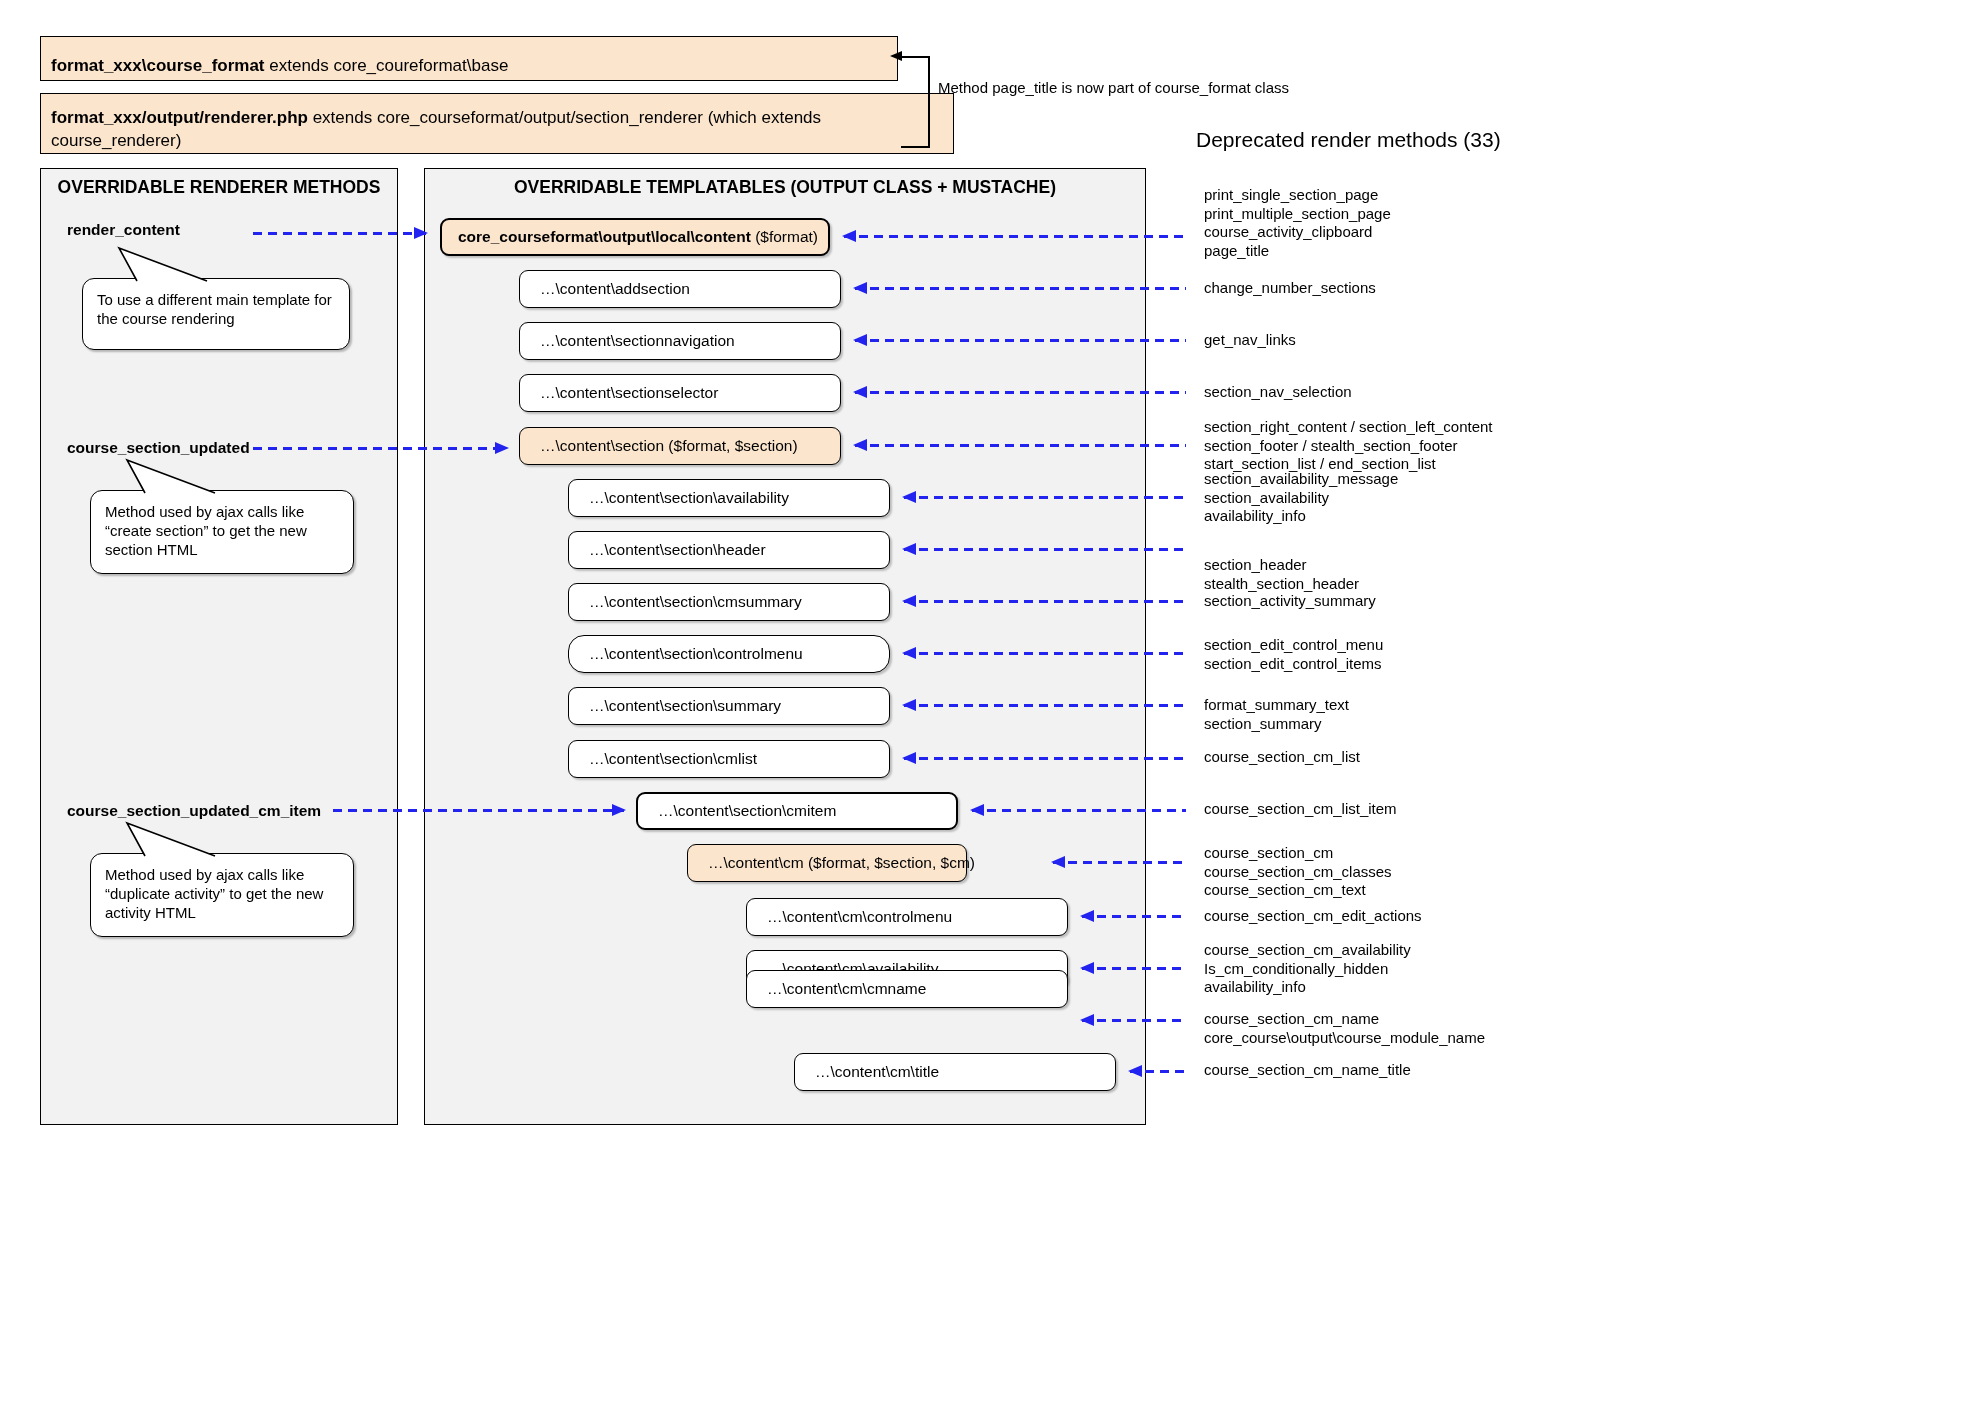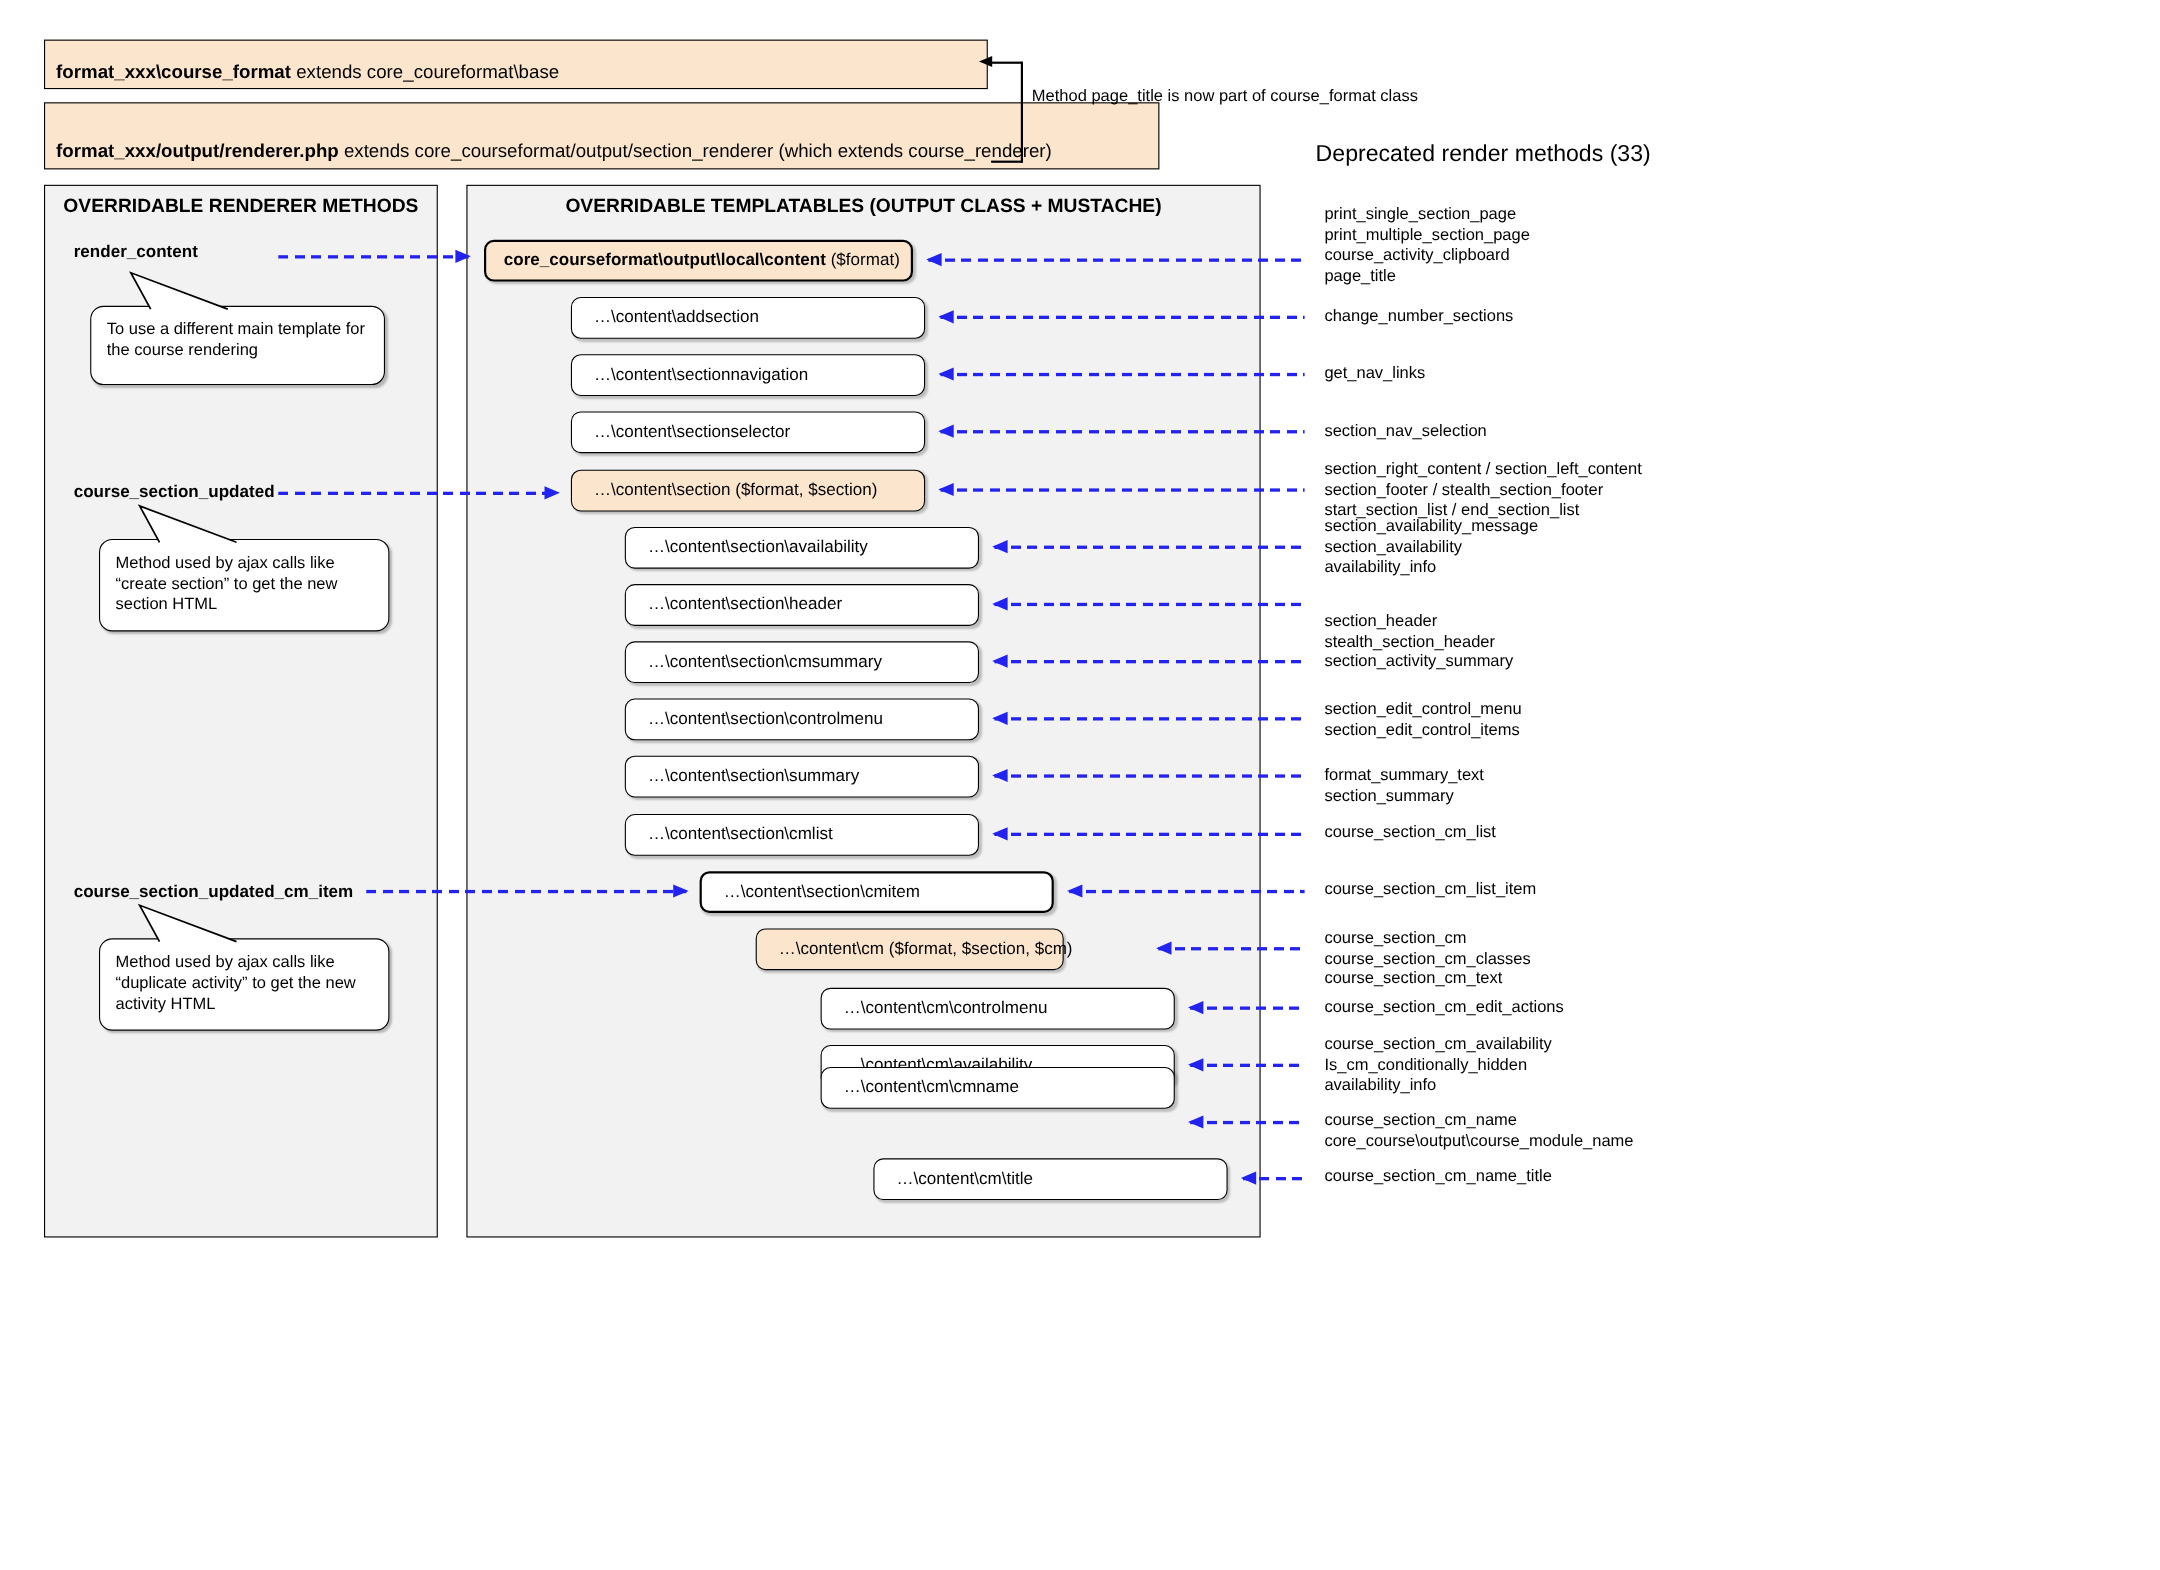--- a/index.html
+++ b/index.html
@@ -59,21 +59,21 @@
     border-left:14px solid var(--blue);}
 </style>
 </head>
 <body>
 
 <div id="canvas">
 
   <div class="topbox" style="left:40px;top:36px;width:858px;height:45px;">
     <span class="txt"><b>format_xxx\course_format</b><span> extends core_coureformat\base</span></span>
   </div>
-  <div class="topbox" style="left:40px;top:93px;width:1014px;height:61px;align-items:flex-end;padding-top:15px;line-height:23px;white-space:normal;">
+  <div class="topbox" style="left:40px;top:93px;width:914px;height:61px;align-items:center;padding-top:15px;line-height:23px;white-space:normal;">
     <span class="txt"><b>format_xxx/output/renderer.php</b><span> extends core_courseformat/output/section_renderer (which extends course_renderer)</span></span>
   </div>
 
   <div class="seg" style="left:901px;top:56px;width:28px;height:1.6px;"></div>
   <div class="seg" style="left:928px;top:56px;width:1.6px;height:92px;"></div>
   <div class="seg" style="left:901px;top:146px;width:28px;height:1.6px;"></div>
   <span class="black-head" style="left:890px;top:51px;"></span>
   <div class="bracket-note" style="left:938px;top:79px;">Method page_title is now part of course_format class</div>
 
   <div class="dep-title" style="left:1196px;top:128px;">Deprecated render methods (33)</div>
@@ -123,21 +123,21 @@
     </div>
   <div class="mbox" style="left:568px;top:479px;width:322px;">
       <span>…\content\section\availability</span>
     </div>
   <div class="mbox" style="left:568px;top:531px;width:322px;">
       <span>…\content\section\header</span>
     </div>
   <div class="mbox" style="left:568px;top:583px;width:322px;">
       <span>…\content\section\cmsummary</span>
     </div>
-  <div class="mbox" style="left:568px;top:635px;width:322px;">
+  <div class="mbox" style="left:568px;top:635px;width:322px;border-radius:16px;">
       <span>…\content\section\controlmenu</span>
     </div>
   <div class="mbox" style="left:568px;top:687px;width:322px;">
       <span>…\content\section\summary</span>
     </div>
   <div class="mbox" style="left:568px;top:740px;width:322px;">
       <span>…\content\section\cmlist</span>
     </div>
   <div class="mbox strong" style="left:636px;top:792px;width:322px;">
       <span>…\content\section\cmitem</span>

